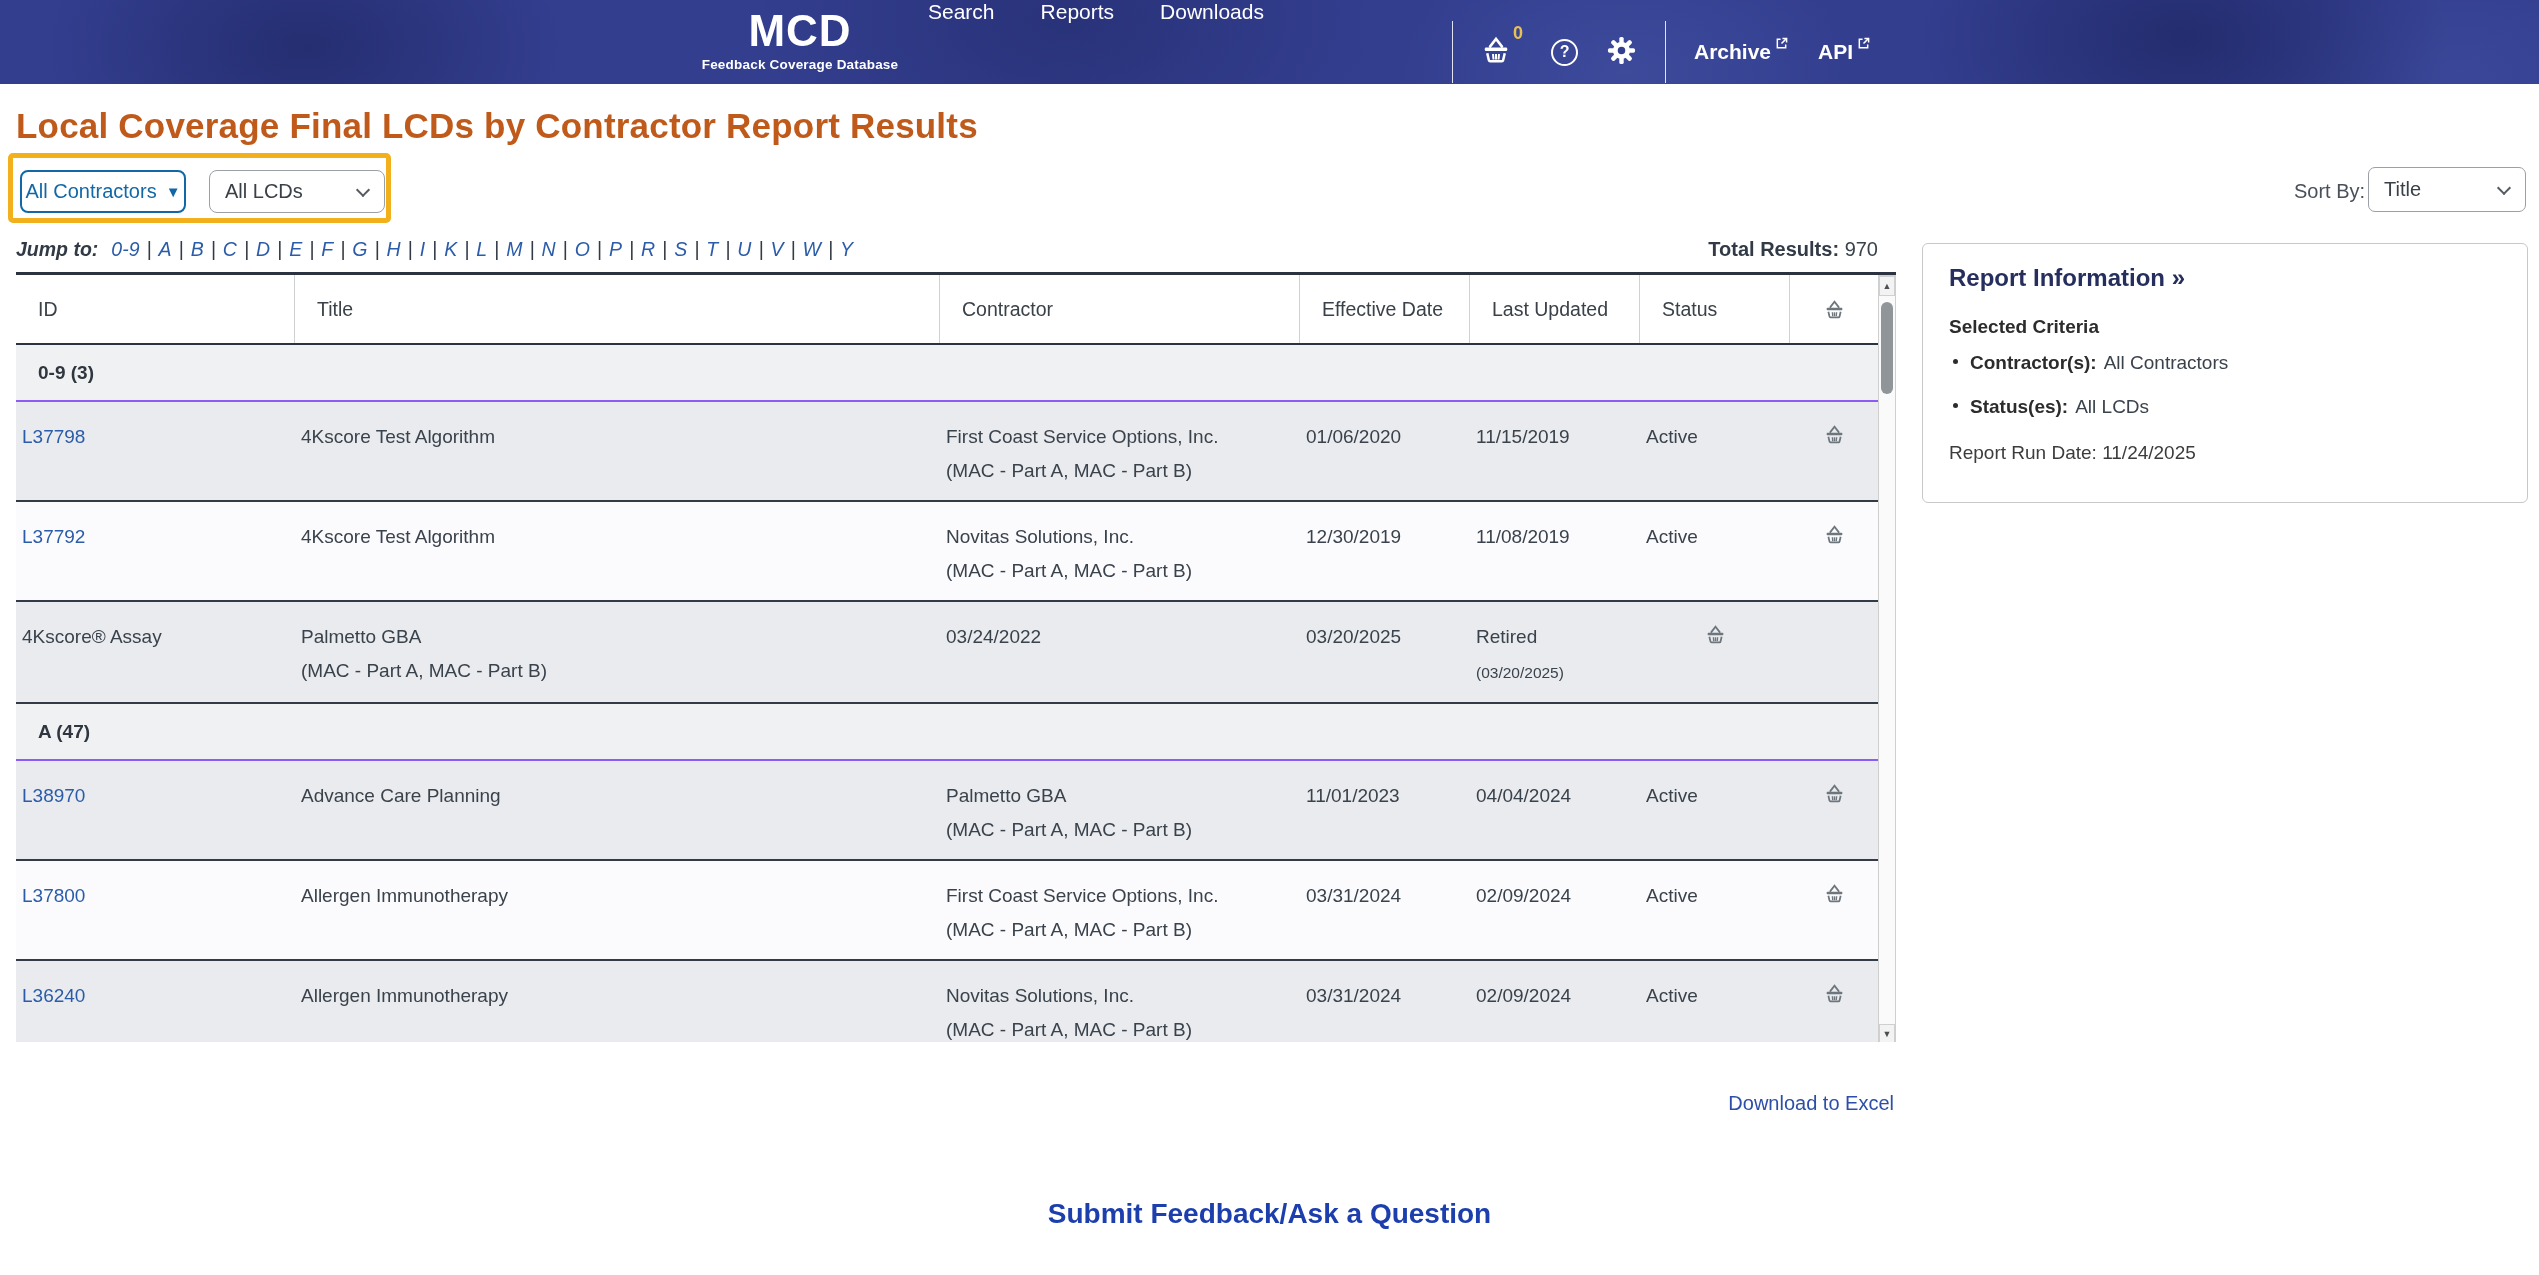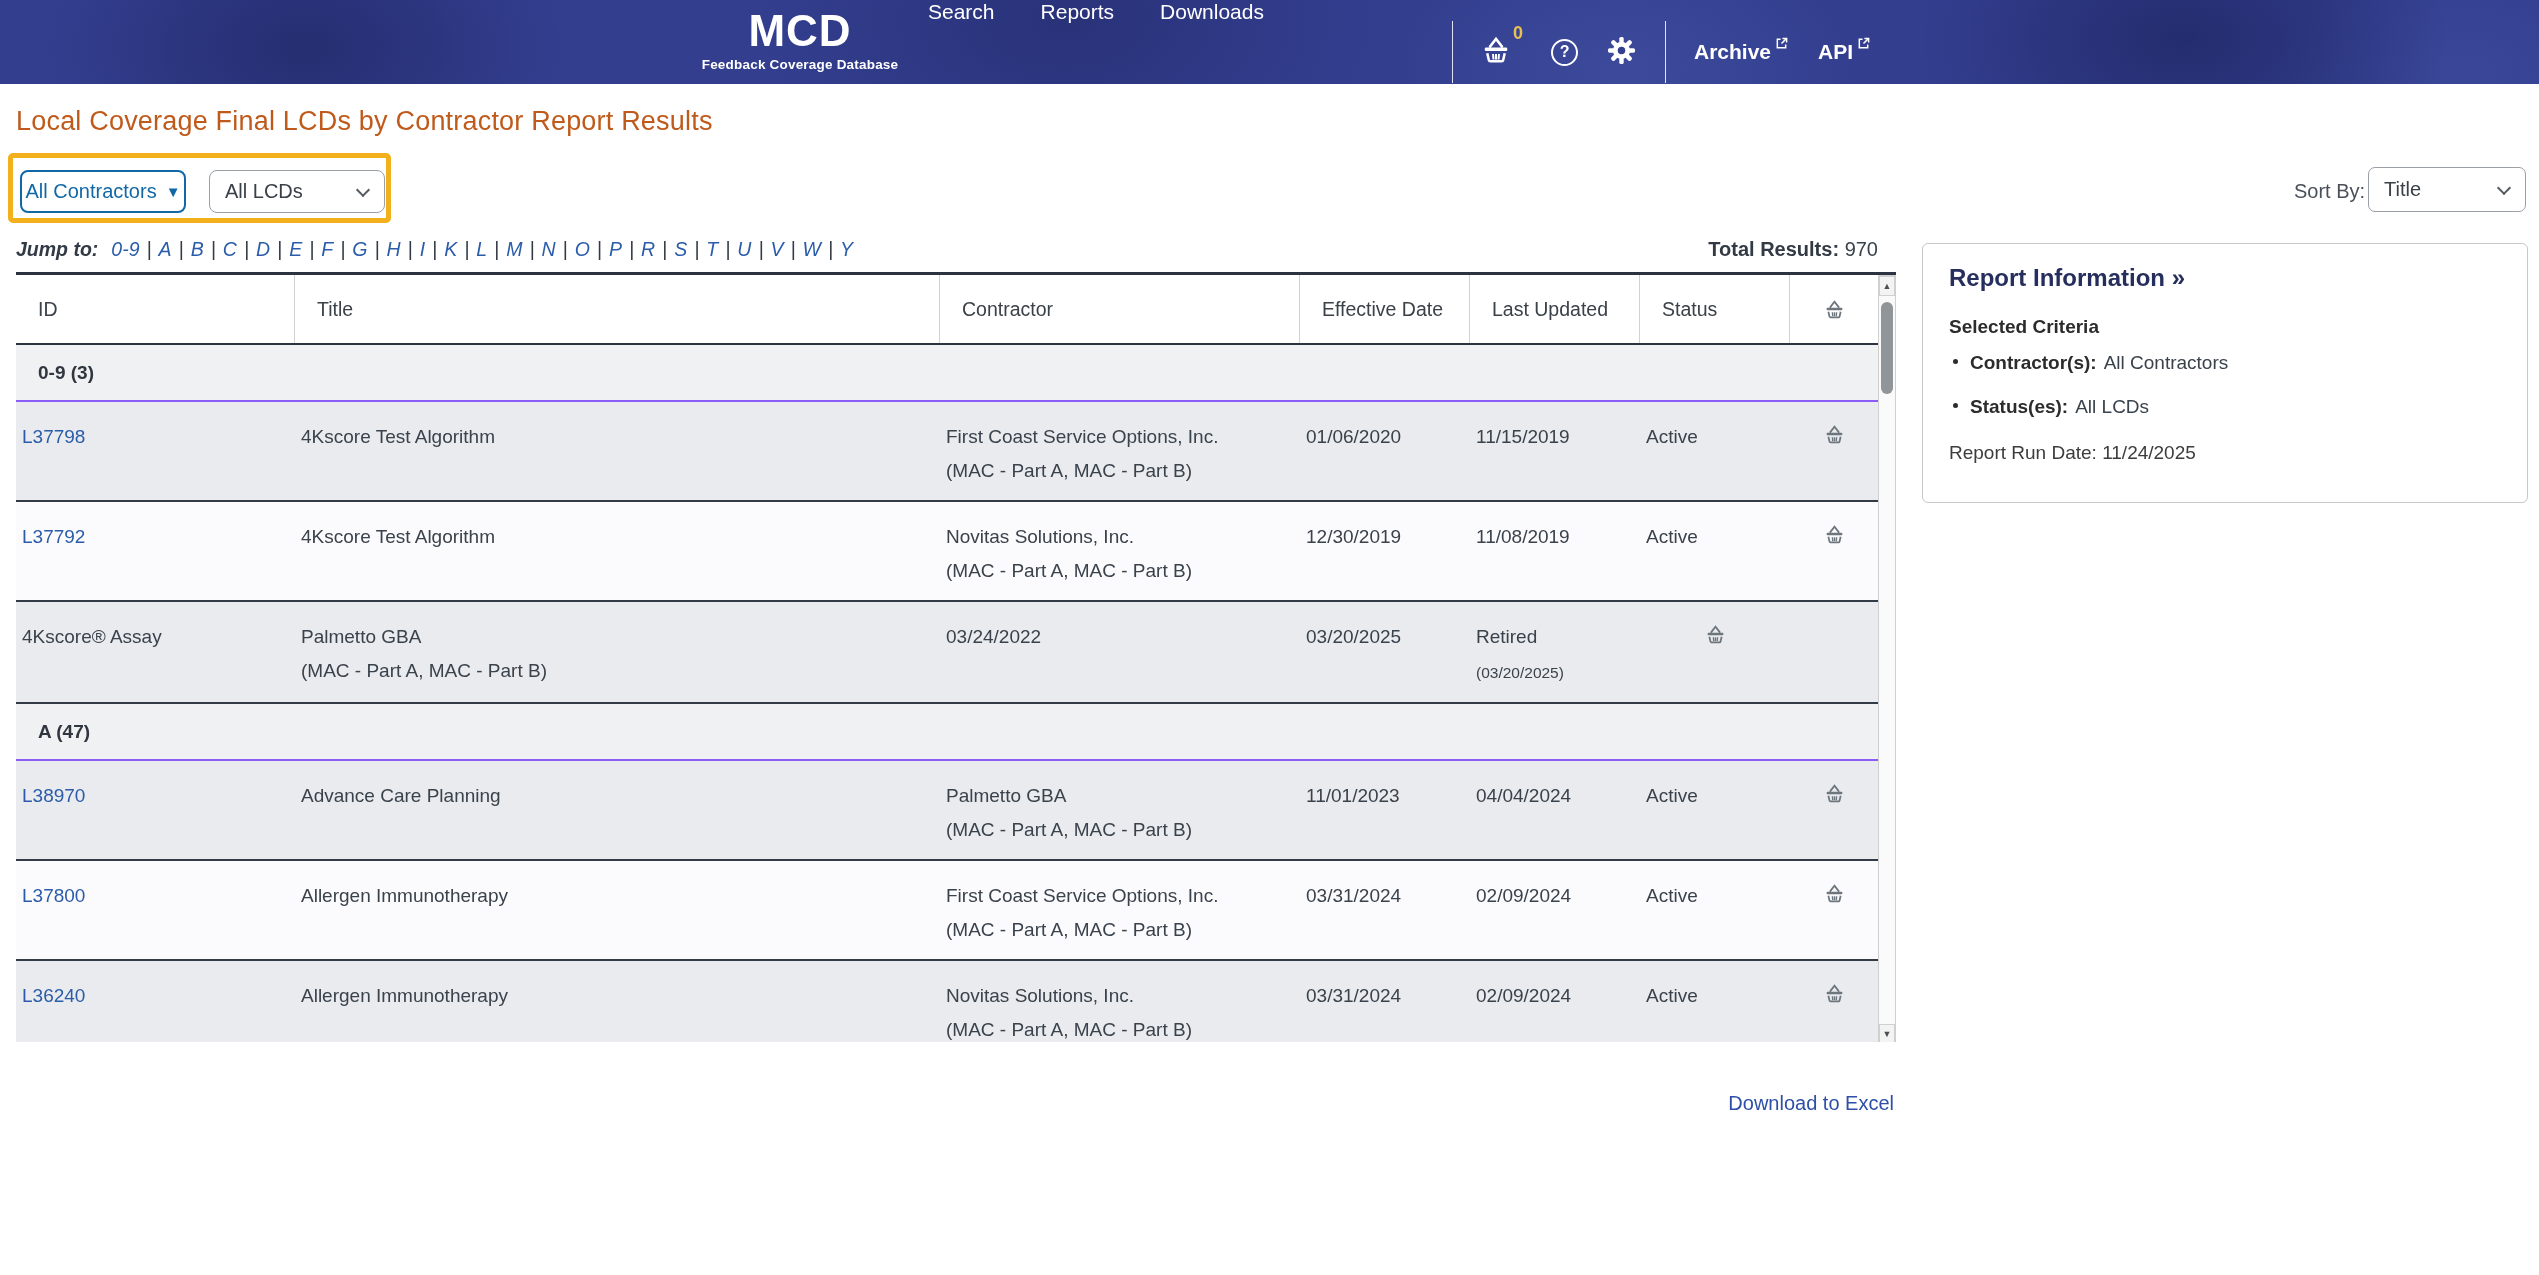--- a/index.html
+++ b/index.html
@@ -28,21 +28,21 @@
   .hdr-utils{position:absolute;left:1452px;top:0;height:104px;display:flex;align-items:center;gap:28px;}
   .vdiv{width:1px;height:62px;background:rgba(255,255,255,.85);}
   .basket-wrap{position:relative;display:flex;align-items:flex-start;}
   .basket-wrap .badge{color:#e8c153;font-weight:700;font-size:18px;margin:-12px 0 0 2px;}
   .help-icon{width:27px;height:27px;border:2.5px solid #fff;border-radius:50%;
     display:flex;align-items:center;justify-content:center;font-size:16px;font-weight:700;color:#fff;}
   .hdr-link{display:flex;align-items:flex-start;gap:4px;color:#fff;font-size:21px;font-weight:600;cursor:pointer;}
   .hdr-link .ext{margin-top:-3px;}
 
   
-  .page-title{position:absolute;left:16px;top:106px;font-size:27px;font-weight:400;color:#bf5a1b;letter-spacing:.2px;}
+  .page-title{position:absolute;left:16px;top:106px;font-size:35px;font-weight:700;color:#bf5a1b;letter-spacing:.2px;}
 
   
   .filter-highlight{position:absolute;left:8px;top:153px;width:383px;height:70px;
     border:5px solid #f2b11c;border-radius:5px;background:#fff;}
   .contractor-btn{position:absolute;left:7px;top:12px;width:166px;height:43px;background:#fff;
     border:2px solid #1268a7;border-radius:8px;color:#1268a7;font-size:20px;
     display:flex;align-items:center;justify-content:center;gap:9px;cursor:pointer;}
   .contractor-btn .caret{font-size:15px;}
   .select-box{background:#fff;border:1.5px solid #9aa0a5;border-radius:8px;color:#3a4047;font-size:20px;
     display:flex;align-items:center;cursor:pointer;position:relative;padding-left:15px;}
@@ -384,14 +384,15 @@
         <div class="ri-item">
           <span class="ri-dot"></span>
           <b>Status(es):</b>
           <span>All LCDs</span>
         </div>
       </div>
     <div class="ri-rundate">Report Run Date: 11/24/2025</div>
   </div>
 
   <div class="download-link">Download to Excel</div>
+  <div class="feedback-link">Submit Feedback/Ask a Question</div>
 
 </div>
 
 </body></html>

